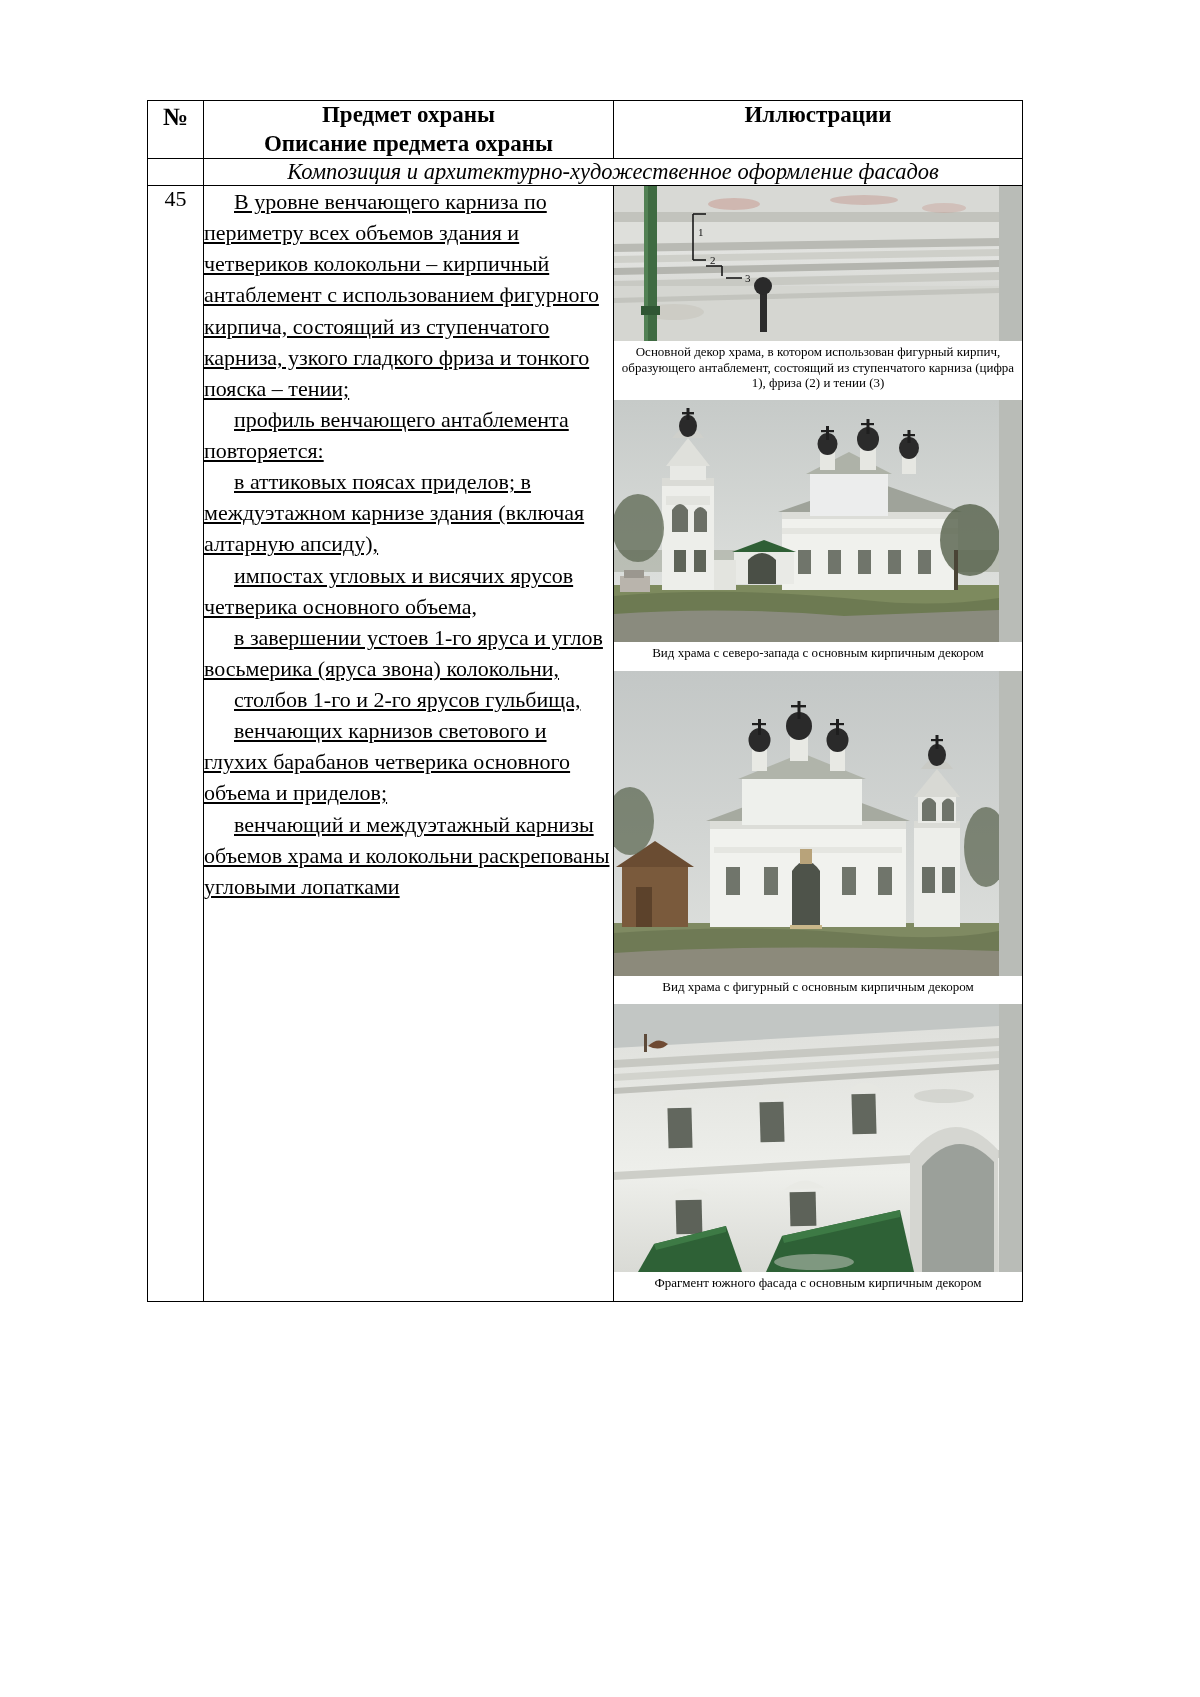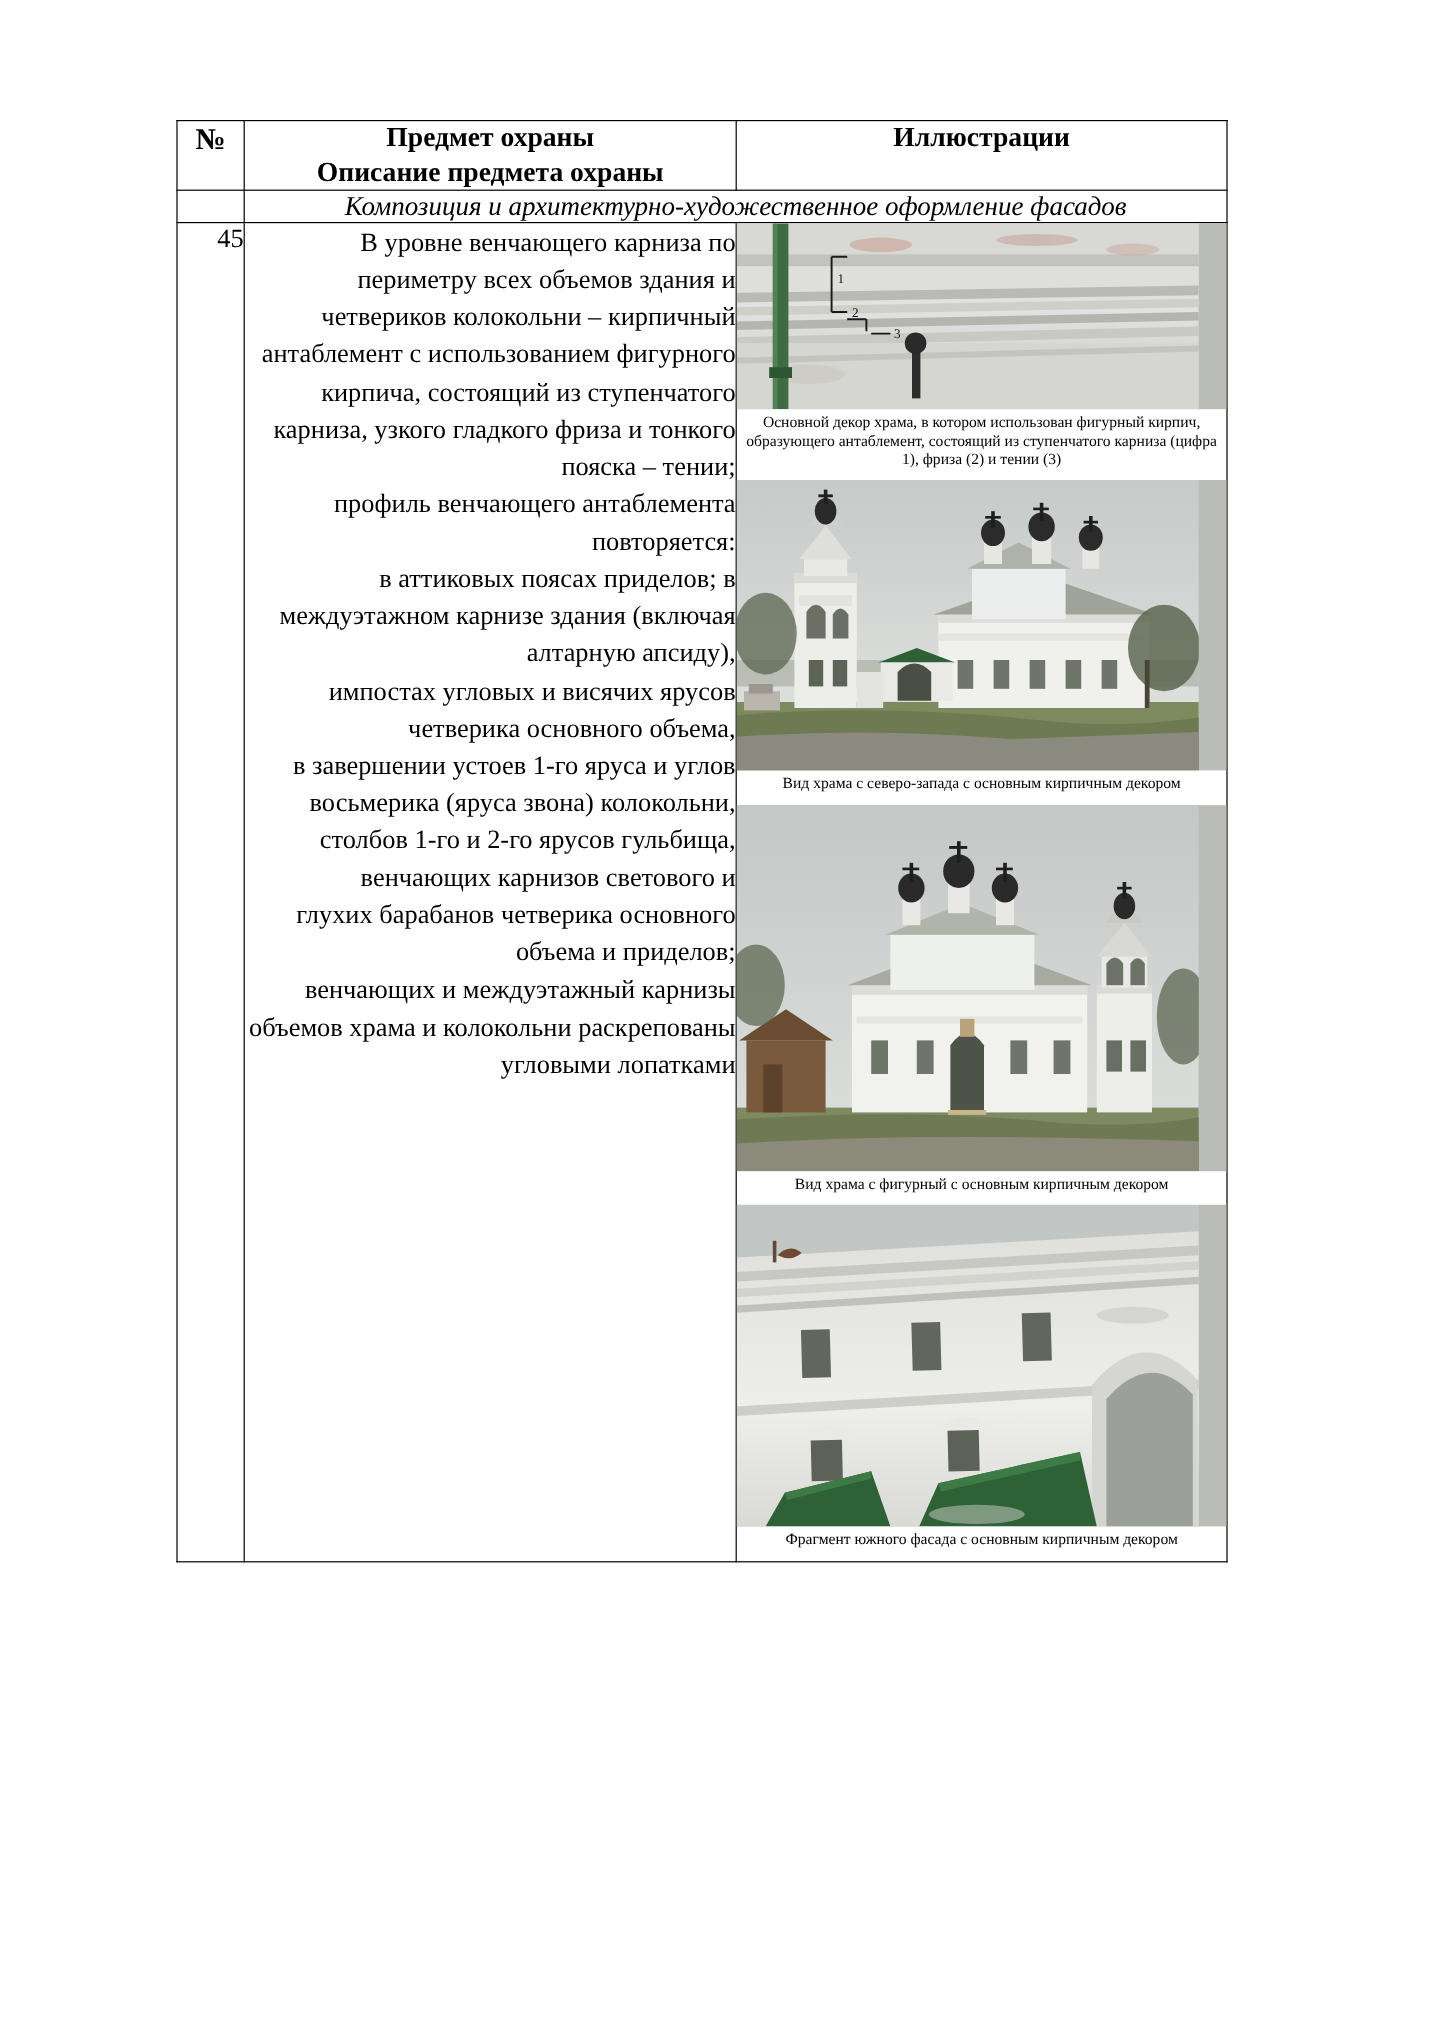--- a/index.html
+++ b/index.html
@@ -65,32 +65,33 @@
   td.subtitle-cell {
     text-align: center;
     font-style: italic;
     font-size: 22.5px;
     padding: 7px 6px 8px 6px;
     font-family: "Liberation Serif", serif;
     vertical-align: middle;
   }
 
   td.num-cell {
-    text-align: right;
+    text-align: center;
     font-size: 22px;
     padding: 8px 0 0 0;
     font-family: "Liberation Serif", serif;
   }
 
   td.desc-cell {
     padding: 7px 10px 10px 12px;
     font-size: 22px;
     line-height: 1.415;
-    text-align: right;
-    font-family: "Liberation Serif", serif;
+    text-align: left;
+    font-family: "Liberation Serif", serif;
+    text-decoration: underline;
   }
   td.desc-cell p {
     margin: 0;
     text-indent: 30px;
     hyphens: none;
   }
 
   td.ill-cell {
     padding: 6px 6px 8px 6px;
     text-align: center;
@@ -150,21 +151,21 @@
         <td class="num-cell">45</td>
 
         <td class="desc-cell">
           <p>В уровне венчающего карниза по периметру всех объемов здания и четвериков колокольни – кирпичный антаблемент с использованием фигурного кирпича, состоящий из ступенчатого карниза, узкого гладкого фриза и тонкого пояска – тении;</p>
           <p>профиль венчающего антаблемента повторяется:</p>
           <p>в аттиковых поясах приделов; в междуэтажном карнизе здания (включая алтарную апсиду),</p>
           <p>импостах угловых и висячих ярусов четверика основного объема,</p>
           <p>в завершении устоев 1-го яруса и углов восьмерика (яруса звона) колокольни,</p>
           <p>столбов 1-го и 2-го ярусов гульбища,</p>
           <p>венчающих карнизов светового и глухих барабанов четверика основного объема и приделов;</p>
-          <p>венчающих и междуэтажный карнизы объемов храма и колокольни раскрепованы угловыми лопатками</p>
+          <p>венчающий и междуэтажный карнизы объемов храма и колокольни раскрепованы угловыми лопатками</p>
         </td>
 
         <td class="ill-cell">
 
           <div class="fig">
             <div class="photo">
               <svg width="385" height="155" viewBox="0 0 385 155">
                 <defs>
                   <linearGradient id="wallg1" x1="0" y1="0" x2="0" y2="1">
                     <stop offset="0%" stop-color="#cfd0cc"></stop>

